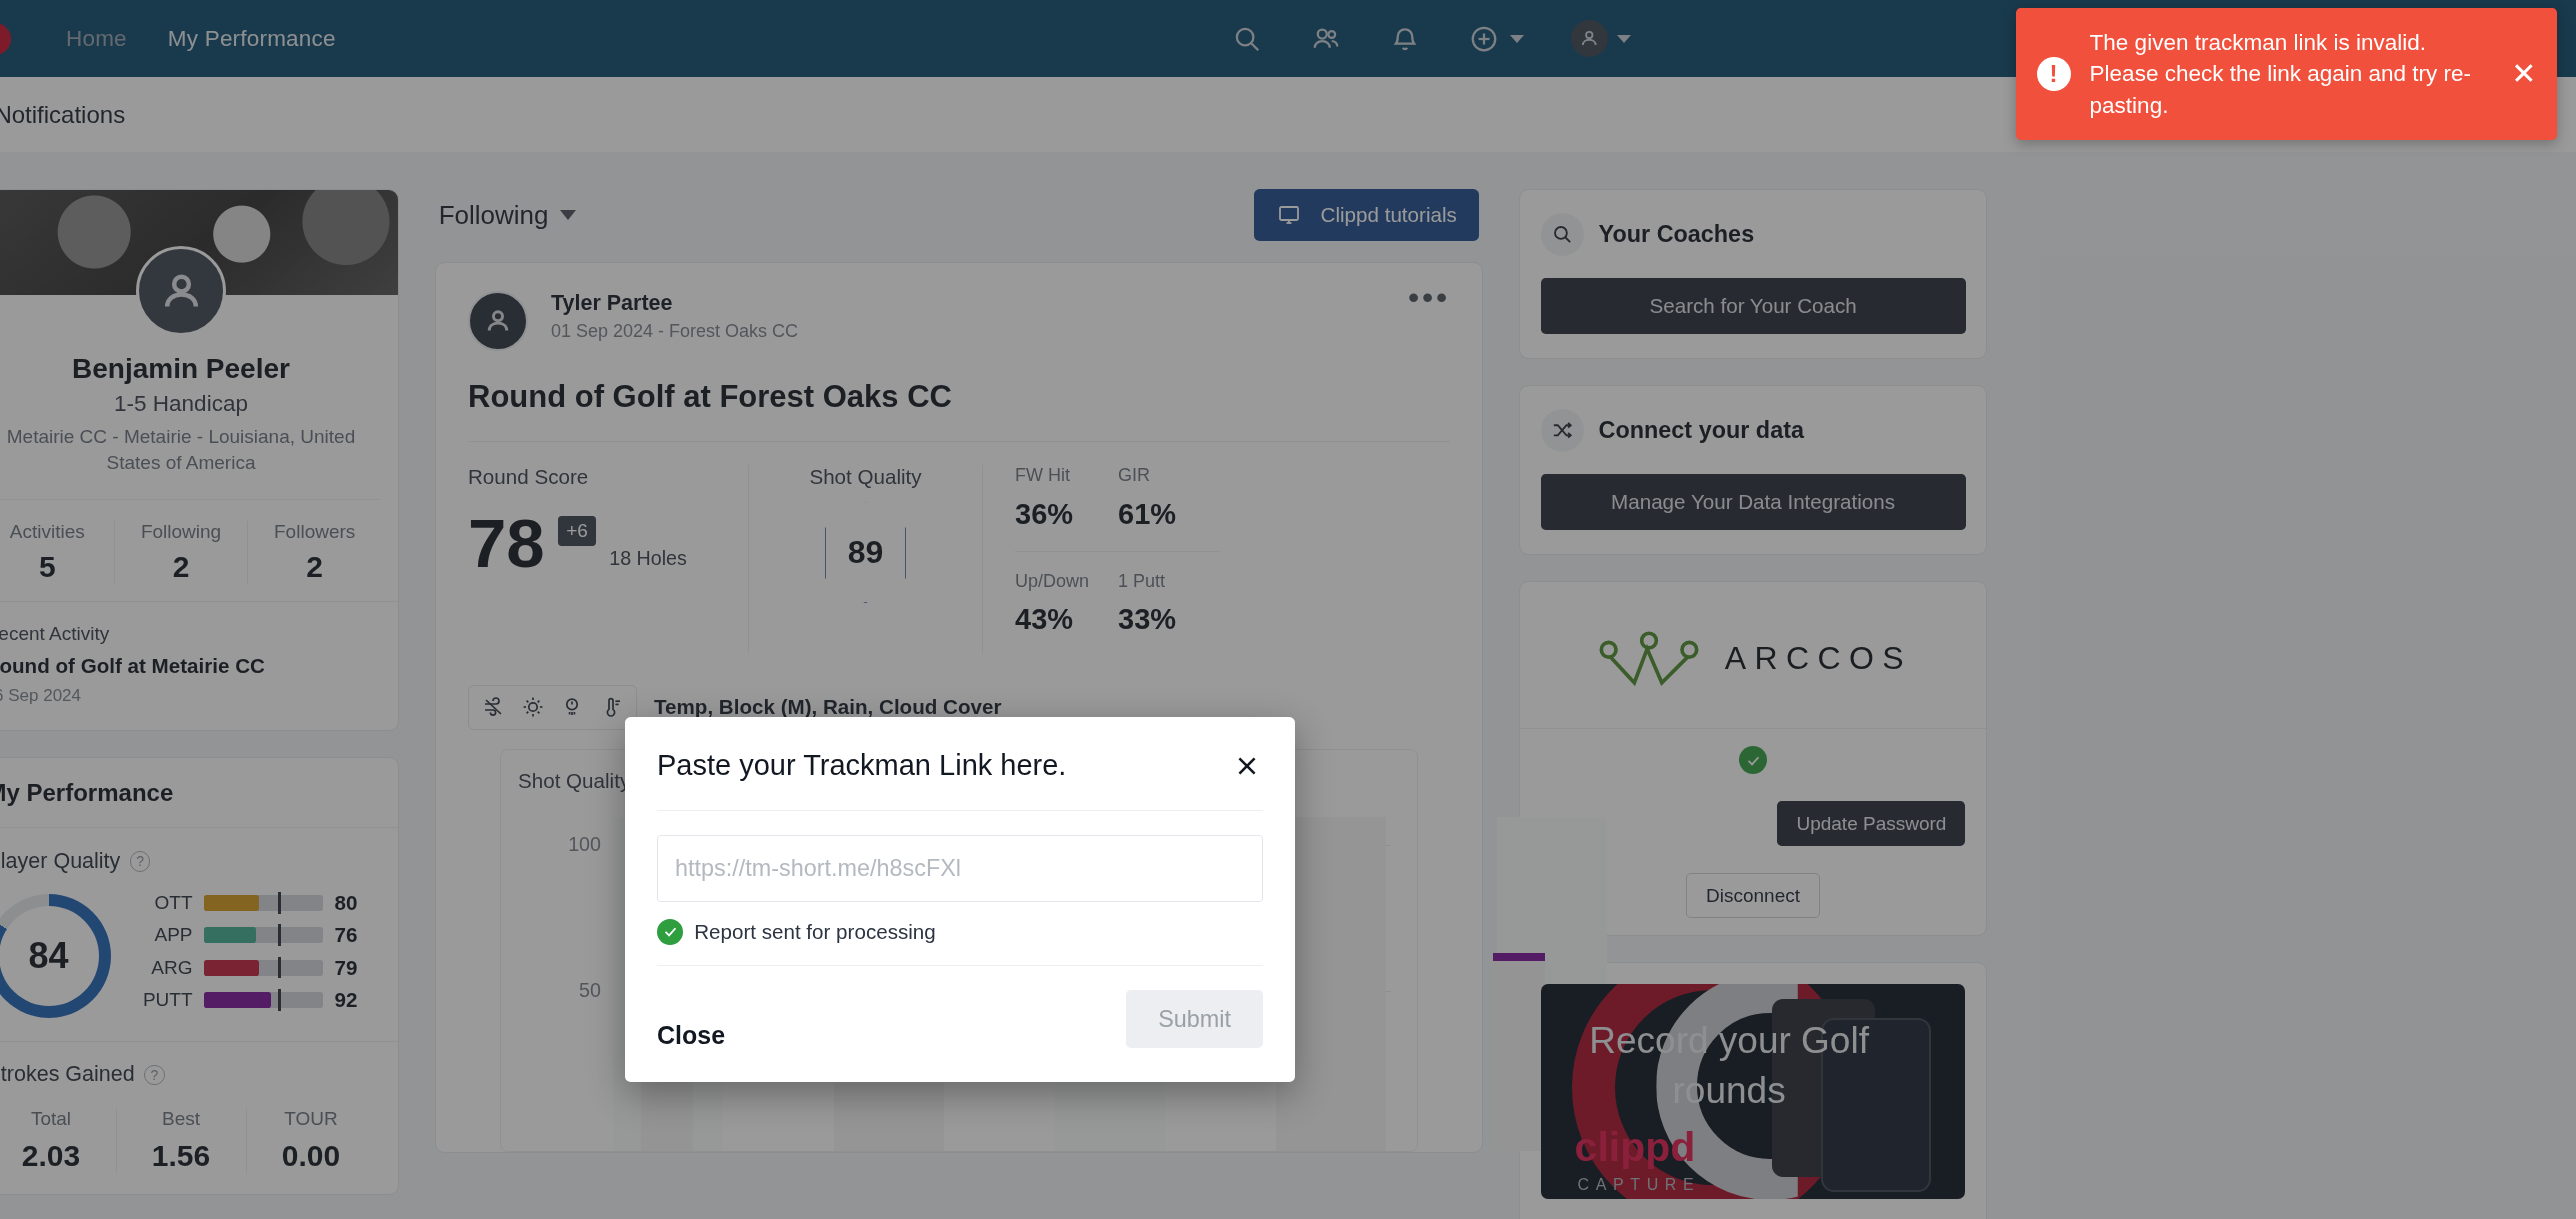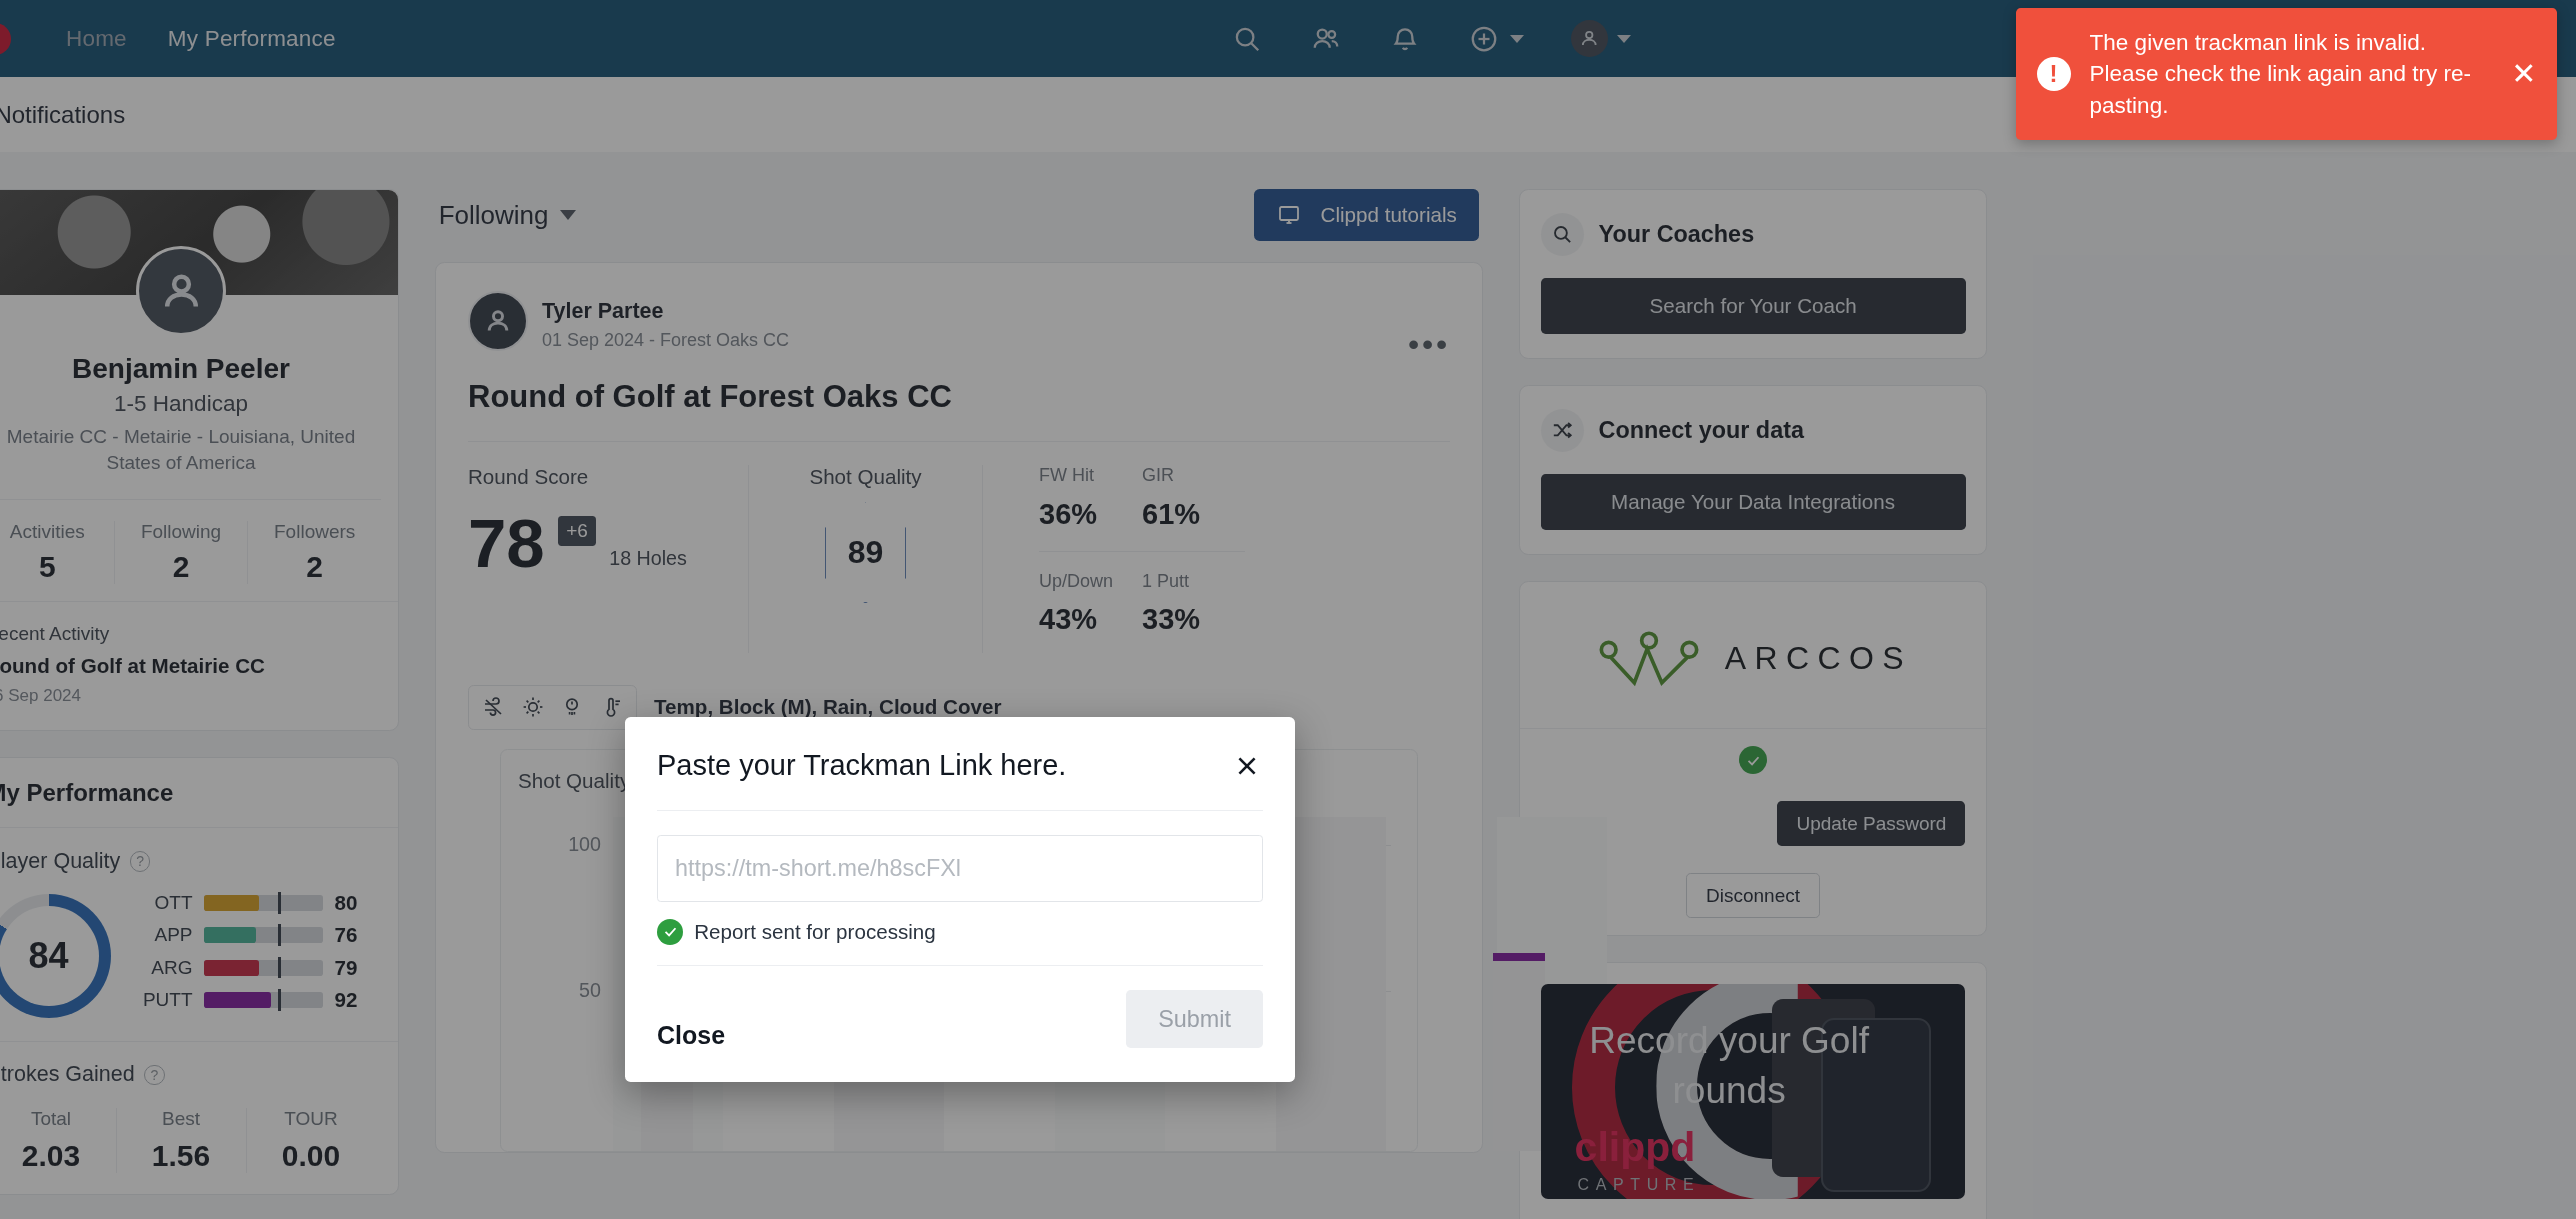--- a/index.html
+++ b/index.html
@@ -110,21 +110,21 @@
 
   
   .feed-head { display:flex; align-items:center; padding: 0 3.7px; }
   .following { display:flex; align-items:center; gap:11.2px; font-size:26px; color:#1b2230; cursor:pointer;}
   .chev { width:0;height:0;border-left:8.4px solid transparent;border-right:8.4px solid transparent;border-top:10.3px solid #4a525e;}
   .tut-btn { margin-left:auto; background:#1b4a8c; color:#fff; border:none; border-radius:5.6px;
              height: 52px; padding: 0 22.5px; display:flex; align-items:center; gap:20px; font-size:20.6px; cursor:pointer;}
   .tut-btn svg{width:24px;height:24px;stroke:#fff;fill:none;stroke-width:1.8;}
 
   .post { padding: 28px 32px 0; }
-  .post-top { display:flex; align-items:flex-end; gap: 14px; }
+  .post-top { display:flex; align-items:flex-start; gap: 23px; }
   .post-av { width: 60px;height:60px;border-radius:50%;background:#2b333f;border:2.8px solid #eceef1;
              display:flex;align-items:center;justify-content:center;}
   .post-av svg{width:32px;height:32px;stroke:#d6dae0;fill:none;stroke-width:2.2;}
   .post-user{font-size:21.5px;font-weight:700;color:#151c27;}
   .post-meta{font-size:18px;color:#79808a;margin-top:5.6px;}
   .dots { margin-left:auto; font-size:32px; color:#4b535e; letter-spacing:2.8px; cursor:pointer; line-height:.4;}
   .post-title { font-size:31px;font-weight:700;color:#121821; margin: 28px 0 26px;}
   .post-div { height:0.9px;background:#eceef1; }
   .stats-row { display:flex; align-items:stretch; padding: 24px 0 28px;}
   .st-col { padding: 0 32px; border-right:0.9px solid #eceef1;}
@@ -132,21 +132,21 @@
   .st-lab{font-size:20.6px;color:#39414d;}
   .score-big{display:flex;align-items:flex-end;gap:13px;margin-top:24px;}
   .score-num{font-size:69px;font-weight:700;color:#121821;line-height:.9;}
   .score-badge{background:#3a4350;color:#fff;font-size:19px;border-radius:3.7px;padding:3.7px 8.4px;margin-bottom:30px;}
   .score-holes{font-size:19.7px;color:#39414d;margin-bottom:5.6px;}
   .hexwrap{margin-top:13px;display:flex;justify-content:center;}
   .hex{width:81px;height:101px;display:flex;align-items:center;justify-content:center;
        background:#fff;border:1.9px solid #5b7fb5;
        clip-path:polygon(50% 0,100% 25%,100% 75%,50% 100%,0 75%,0 25%);}
   .hex span{font-size:32px;font-weight:700;color:#121821;}
-  .mini-grid{display:grid;grid-template-columns:103px 103px;row-gap:3.7px;margin-left:24px;}
+  .mini-grid{display:grid;grid-template-columns:103px 103px;row-gap:3.7px;}
   .mini-lab{font-size:18px;color:#6d747e;}
   .mini-val{font-size:29px;font-weight:700;color:#121821;padding:7.5px 0 17px;}
   .mini-sep{grid-column:1/3;height:0.9px;background:#eceef1;margin-bottom:15px;}
 
   .tabrow { display:flex; align-items:center; gap:17px; padding: 3.7px 32px 0; }
   .wx { display:flex; align-items:center; gap:15px; border:0.9px solid #e3e6ea; border-radius:5.6px; padding:9.4px 13px;}
   .wx svg{width:24px;height:24px;stroke:#2b3440;fill:none;stroke-width:1.7;}
   .tabtxt{font-size:20.6px;font-weight:700;color:#1b2230;}
   .chart-box { margin: 19px 32px 0; border:0.9px solid #e9ecef; border-radius:7.5px; padding: 19px 17px 0; position:relative; height: 403px;}
   .chart-title{font-size:20.6px;color:#39414d;}

